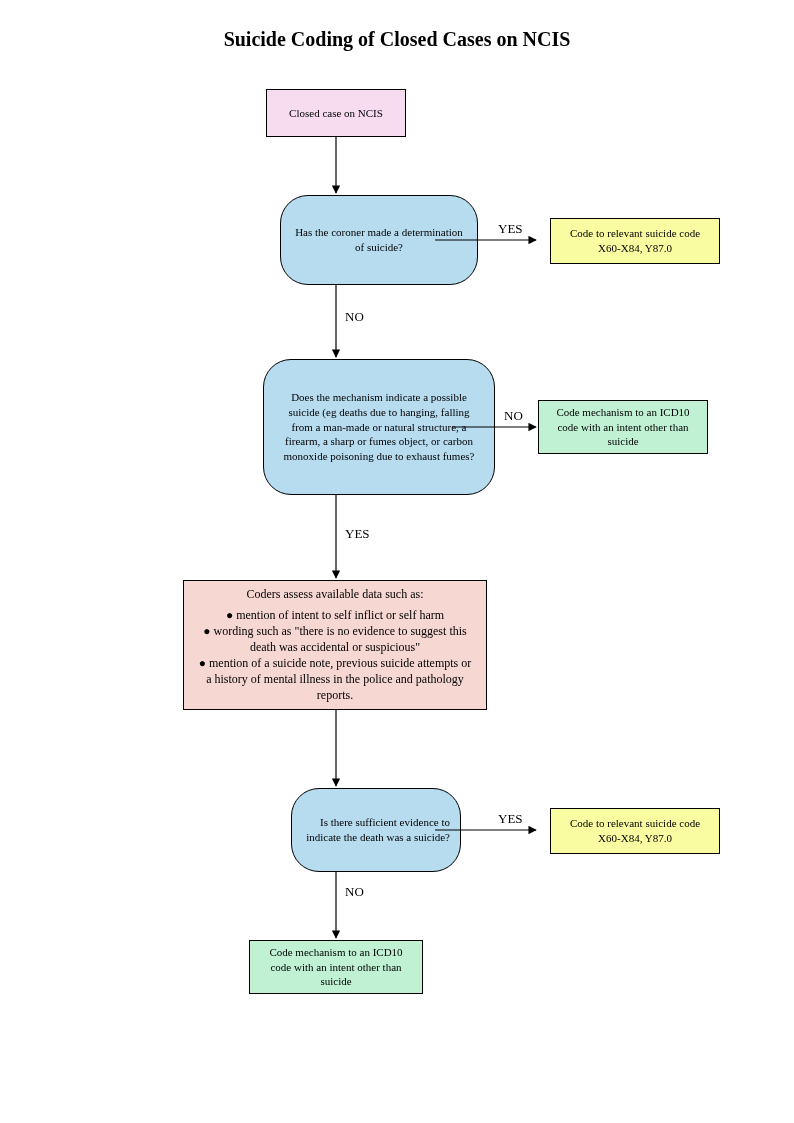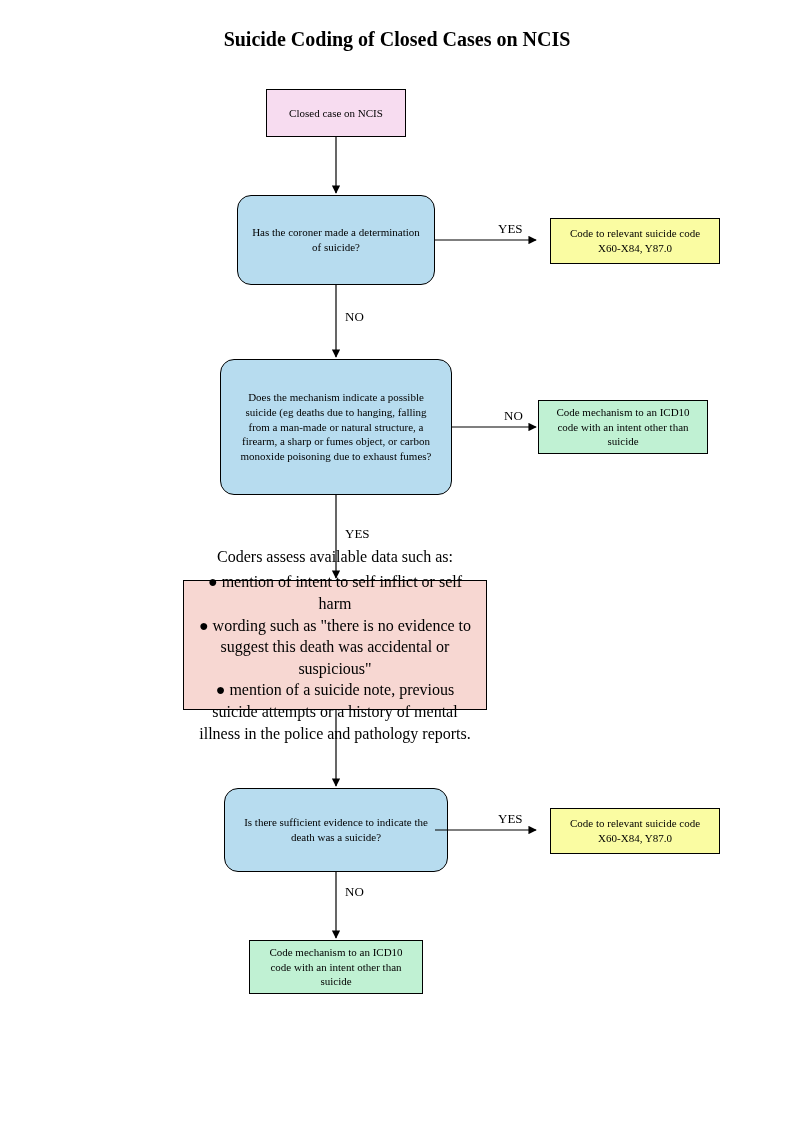--- a/index.html
+++ b/index.html
@@ -26,21 +26,21 @@
     border: 1.2px solid #000;
     display: flex;
     align-items: center;
     justify-content: center;
     text-align: center;
     font-size: 11px;
     line-height: 1.35;
     padding: 22px 10px;
     box-sizing: border-box;
   }
-  .rounded { border-radius: 14px; }
+  .rounded { border-radius: 28px; margin-left: 43px; }
   .pink   { background: #f7dcf0; }
   .blue   { background: #b7dcef; }
   .yellow { background: #fafca2; margin-left: 12px; }
   .mint   { background: #c0f1d3; }
   .rose   { background: #f7d7d2; }
   .edge-label {
     position: absolute;
     font-size: 13px;
     color: #000;
     background: transparent;
@@ -84,30 +84,30 @@
 </div>
 
 <div class="node blue rounded" style="left:220px; top:359px; width:232px; height:136px;">
   <span style="padding:0 8px;">Does the mechanism indicate a possible suicide (eg deaths due to hanging, falling from a man-made or natural structure, a firearm, a sharp or fumes object, or carbon monoxide poisoning due to exhaust fumes?</span>
 </div>
 
 <div class="node mint" style="left:538px; top:400px; width:170px; height:54px;">
   <span>Code mechanism to an ICD10 code with an intent other than suicide</span>
 </div>
 
-<div class="node rose" style="left:183px; top:580px; width:304px; height:130px; font-size:16px;">
+<div class="node rose" style="left:183px; top:580px; width:304px; height:130px; font-size:12px;">
   <div class="bullet-list">
     <div class="hdr">Coders assess available data such as:</div>
     <div class="li">● mention of intent to self inflict or self harm</div>
     <div class="li">● wording such as "there is no evidence to suggest this death was accidental or suspicious"</div>
     <div class="li">● mention of a suicide note, previous suicide attempts or a history of mental illness in the police and pathology reports.</div>
   </div>
 </div>
 
-<div class="node blue rounded" style="left:224px; top:788px; width:224px; height:84px;">
+<div class="node blue rounded" style="left:248px; top:788px; width:170px; height:84px;text-align:right;">
   <span>Is there sufficient evidence to indicate the death was a suicide?</span>
 </div>
 
 <div class="node yellow" style="left:538px; top:808px; width:170px; height:44px;">
   <span>Code to relevant suicide code X60-X84, Y87.0</span>
 </div>
 
 <div class="node mint" style="left:249px; top:940px; width:174px; height:54px;">
   <span>Code mechanism to an ICD10 code with an intent other than suicide</span>
 </div>

